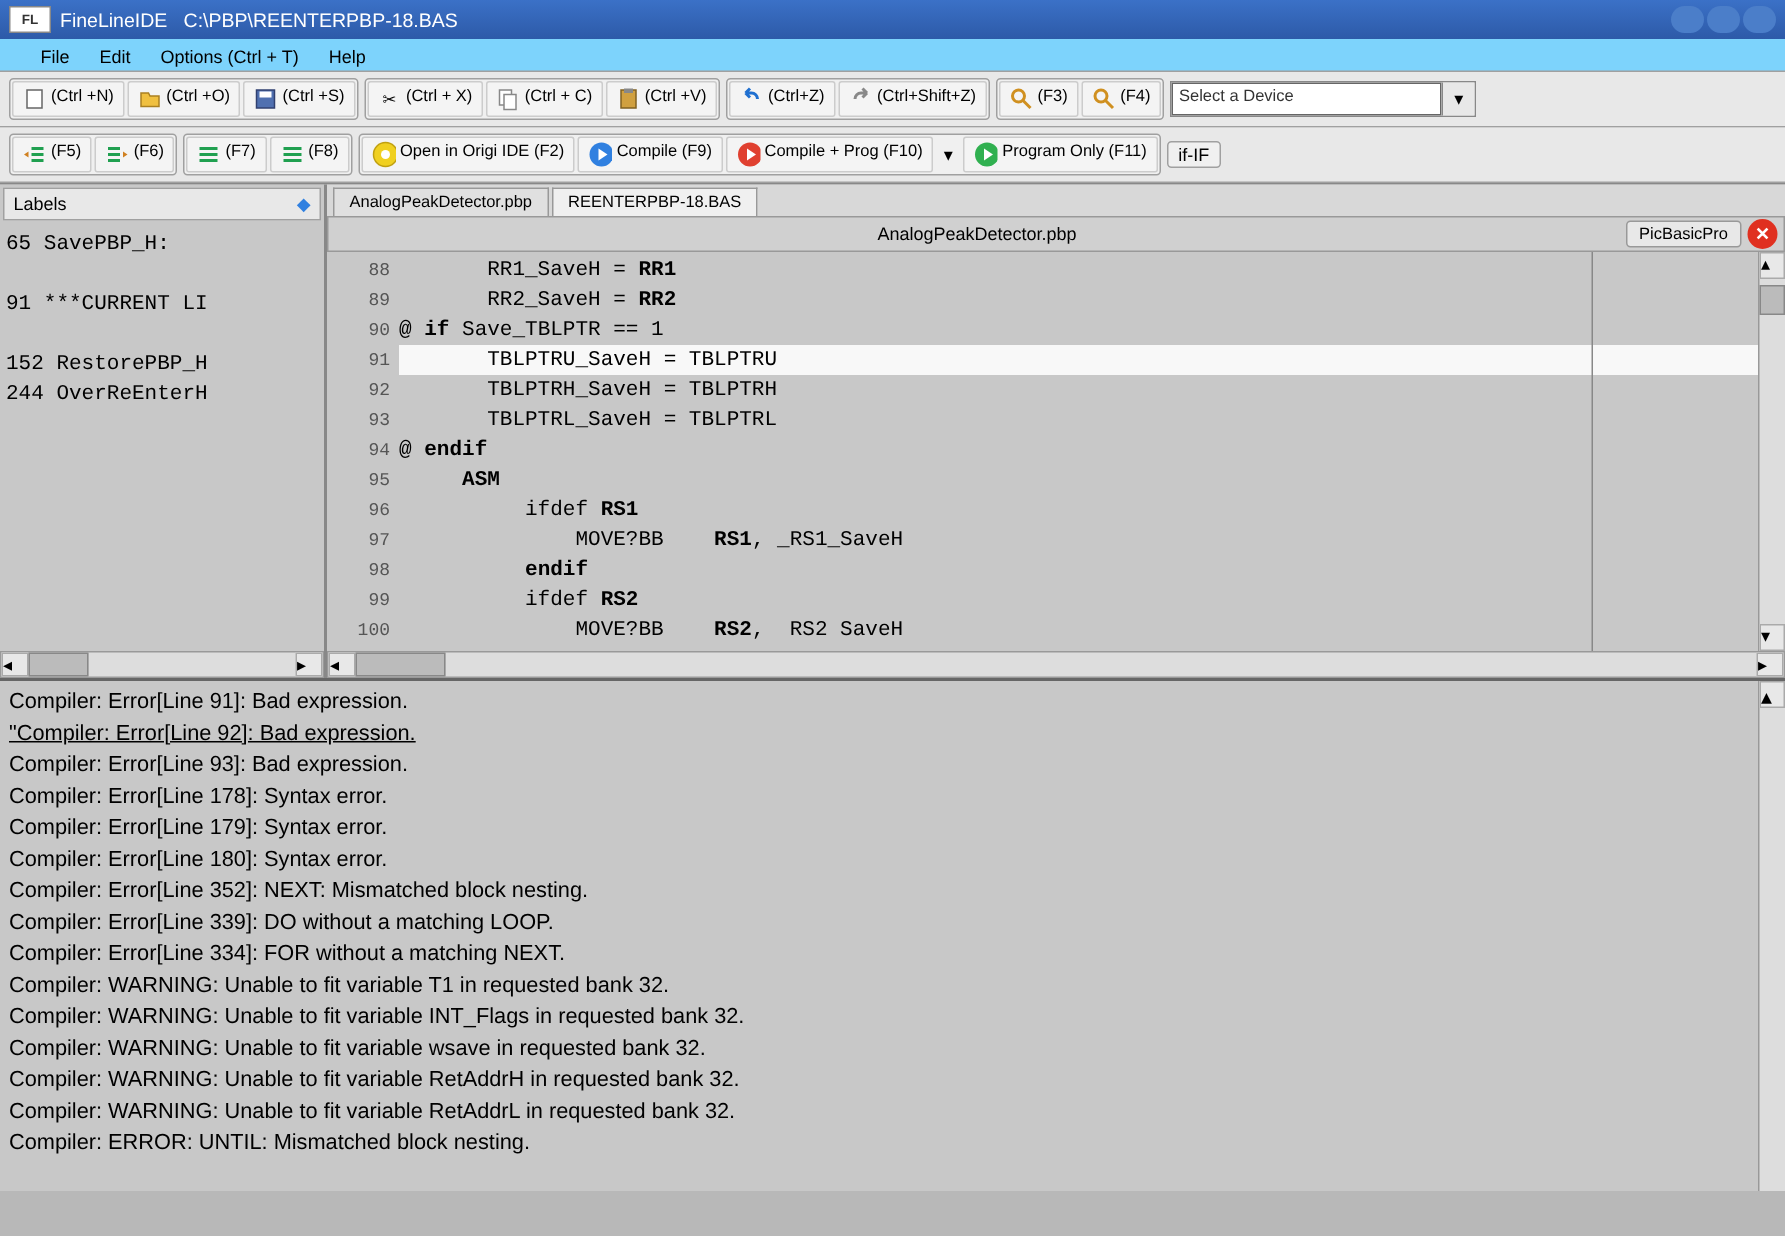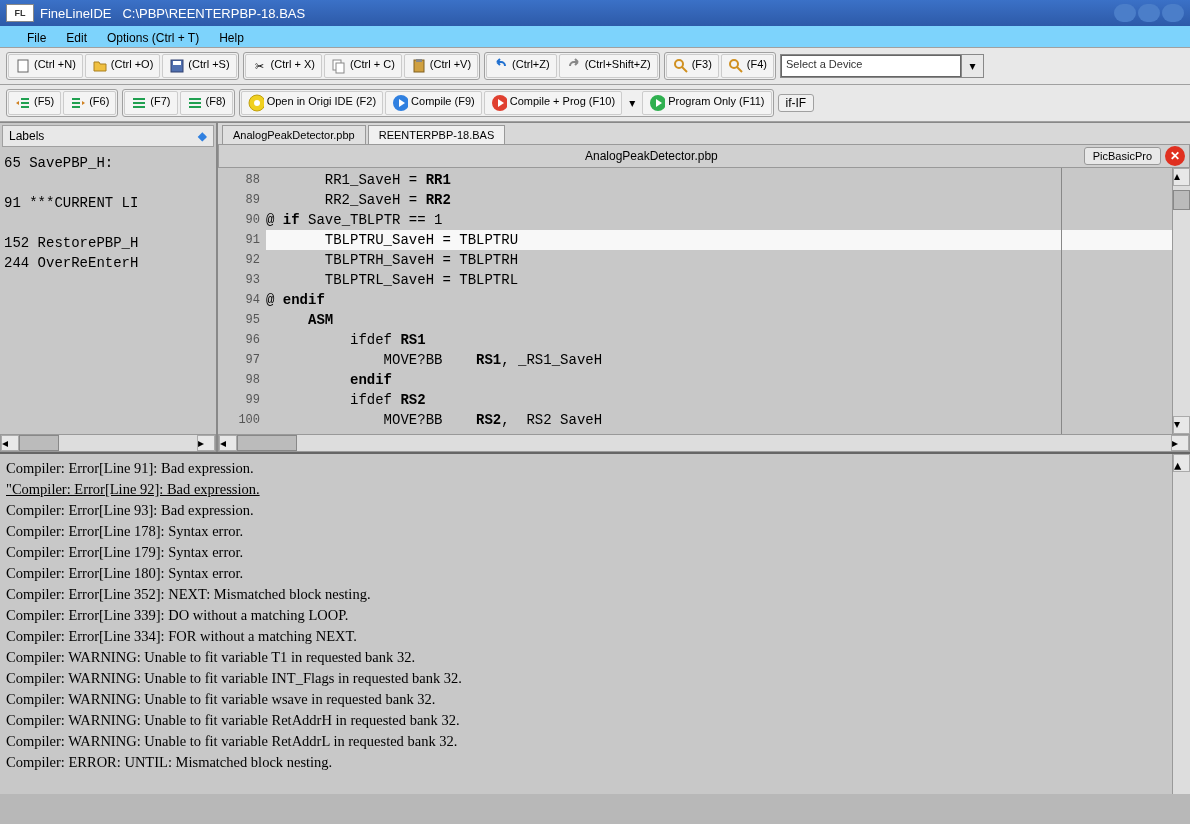--- a/index.html
+++ b/index.html
@@ -37,21 +37,21 @@
 .code-wrap { flex: 1; display: flex; overflow: hidden; background: #c8c8c8; position: relative; }
 .gutter { width: 48px; text-align: right; padding-right: 6px; font-family: 'Courier New', monospace; font-size: 12px; line-height: 20px; color: #555; padding-top: 2px; }
 .code { flex: 1; font-family: 'Courier New', monospace; font-size: 14px; line-height: 20px; padding-top: 2px; white-space: pre; }
 .code-line { height: 20px; }
 .code-line.highlight { background: #f8f8f8; }
 .kw { font-weight: bold; }
 .vscroll { width: 18px; background: #ddd; border-left: 1px solid #999; display: flex; flex-direction: column; }
 .vscroll-btn { height: 18px; background: #e8e8e8; border: 1px solid #aaa; }
 .vscroll-thumb { height: 20px; background: #bbb; border: 1px solid #888; margin-top: 4px; }
 .sep-line { position: absolute; top: 0; bottom: 0; width: 1px; background: #888; right: 128px; }
-.output { height: 342px; background: #c8c8c8; border-top: 2px solid #666; overflow: hidden; padding: 4px 6px; font-family: Liberation Serif, serif; font-size: 14.5px; line-height: 21px; position: relative; }
+.output { height: 342px; background: #c8c8c8; border-top: 2px solid #666; overflow: hidden; padding: 4px 6px; font-family: Liberation Sans, sans-serif; font-size: 14.5px; line-height: 21px; position: relative; }
 .output-line.u { text-decoration: underline; }
 .output-scroll { position: absolute; right: 0; top: 0; bottom: 0; width: 18px; background: #ddd; border-left: 1px solid #999; }
 svg { display: block; }
 </style>
 </head>
 <body>
 
 <div class="titlebar">
   <div class="titlebar-icon">FL</div>
   <div class="titlebar-text">

